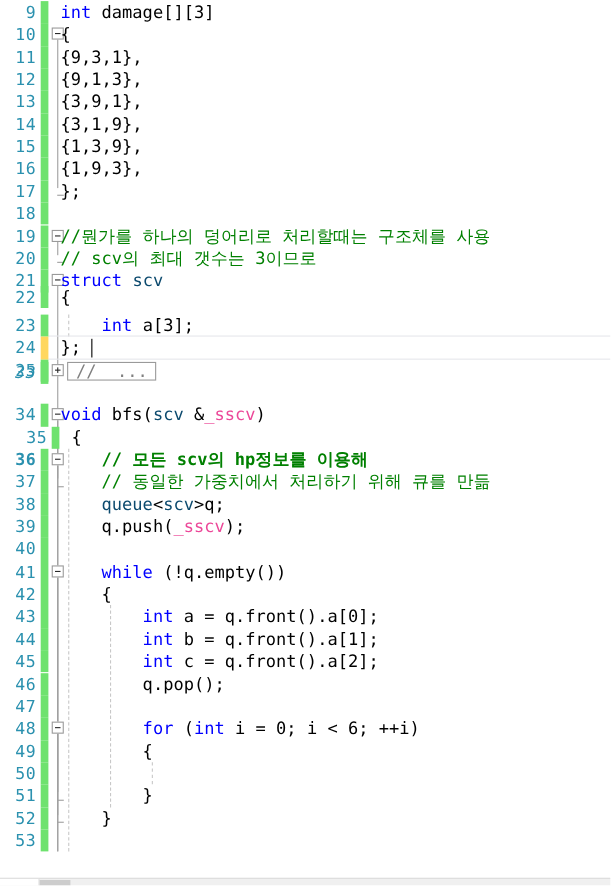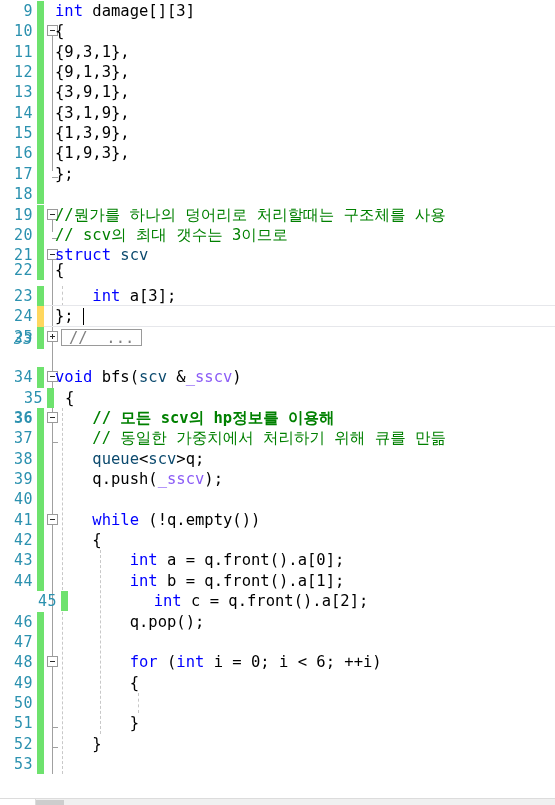--- a/index.html
+++ b/index.html
@@ -125,21 +125,21 @@
     height: 20.35px;
     line-height: 20.35px;
     font-size: 15.5px;
     white-space: pre;
     color: #000000;
     font-family: "DejaVu Sans Mono", "Liberation Mono", monospace;
   }
   .code .kw   { color: #0000ff; }
   .code .cm   { color: #008000; }
   .code .ty   { color: #0c4a6e; }
-  .code .pv   { color: #8b5cf6; }
+  .code .pv   { color: #ec4899; }
 
   
   .collapsed {
     position: absolute;
     left: 61px;
     top: 2px;
     height: 17px;
     line-height: 17px;
     padding: 0 7px 0 7px;
     border: 1px solid #9a9a9a;
@@ -359,21 +359,21 @@
       <div class="row" style="top: 550.45px;">
         <div class="lineno">43</div>
         <div class="changebar chg-green"></div>
         <div class="code"><span>        </span><span class="kw">int</span><span> a = q.front().a[0];</span></div>
       </div>
       <div class="row" style="top: 570.8px;">
         <div class="lineno">44</div>
         <div class="changebar chg-green"></div>
         <div class="code"><span>        </span><span class="kw">int</span><span> b = q.front().a[1];</span></div>
       </div>
-      <div class="row" style="top: 591.15px; margin-left: 24px;">
+      <div class="row" style="top: 591.15px;">
         <div class="lineno">45</div>
         <div class="changebar chg-green"></div>
         <div class="code"><span>        </span><span class="kw">int</span><span> c = q.front().a[2];</span></div>
       </div>
       <div class="row" style="top: 611.5px;">
         <div class="lineno">46</div>
         <div class="changebar chg-green"></div>
         <div class="code"><span>        q.pop();</span></div>
       </div>
       <div class="row" style="top: 631.85px;">

